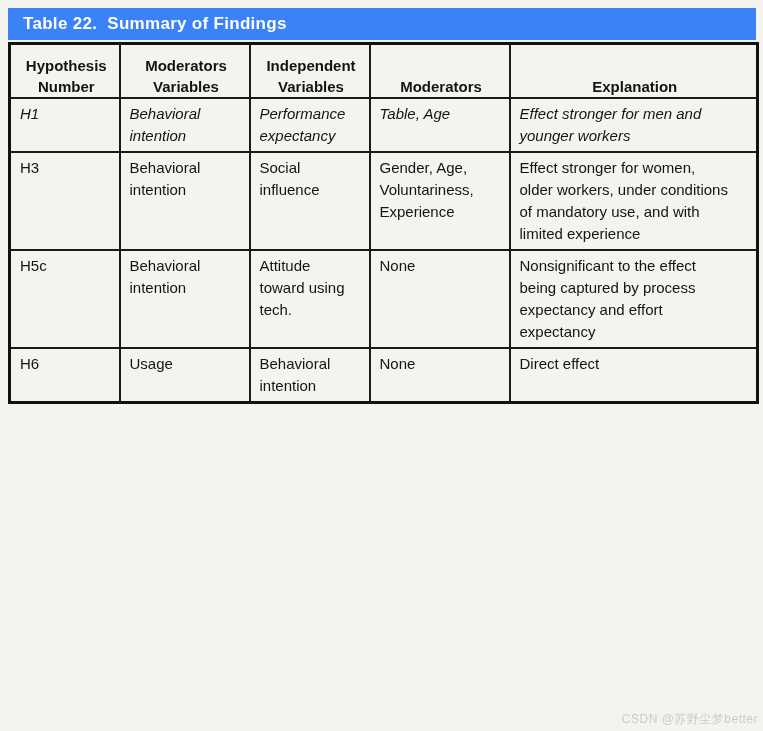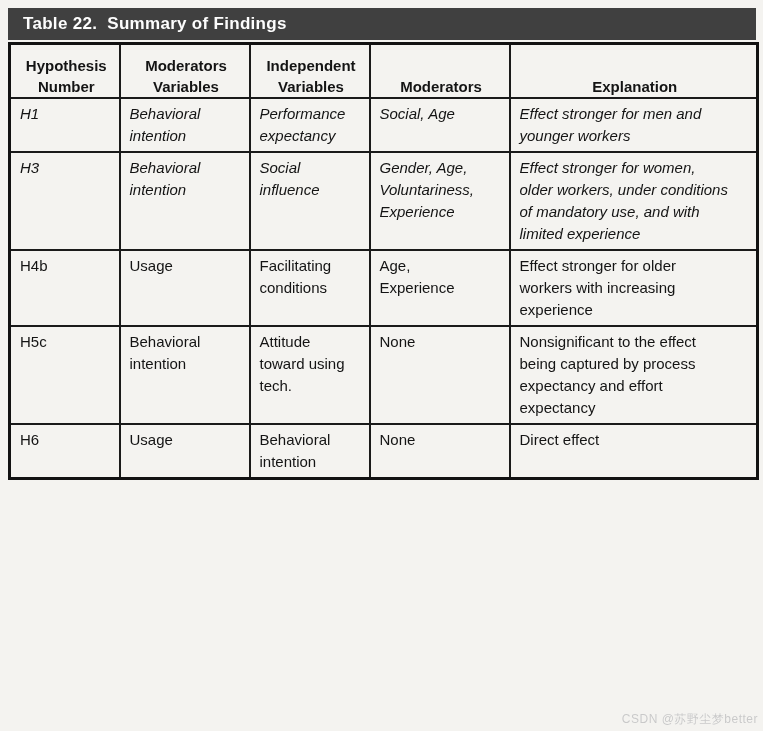--- a/index.html
+++ b/index.html
@@ -16,21 +16,21 @@
     position: relative;
     width: 763px;
     height: 731px;
     box-sizing: border-box;
     padding: 8px 7px 0 8px;
   }
   .title-bar {
     box-sizing: border-box;
     width: 748px;
     height: 32px;
-    background: #404040;
+    background: #3b82f6;
     color: #fdfdfd;
     font-size: 17px;
     font-weight: bold;
     letter-spacing: 0.3px;
     line-height: 32px;
     padding-left: 15px;
     white-space: pre;
     margin-bottom: 2px;
   }
   table.findings {
@@ -99,53 +99,42 @@
         <th>Moderators</th>
         <th>Explanation</th>
       </tr>
 
       <tr style="height:50px;font-style:italic;">
         <td>H1</td>
         <td>Behavioral
 intention</td>
         <td>Performance
 expectancy</td>
-        <td>Social, Age</td>
+        <td>Table, Age</td>
         <td>Effect stronger for men and
 younger workers</td>
       </tr>
 
 
-      <tr style="height:92px;font-style:italic;">
+      <tr style="height:92px;">
         <td>H3</td>
         <td>Behavioral
 intention</td>
         <td>Social
 influence</td>
         <td>Gender, Age,
 Voluntariness,
 Experience</td>
         <td>Effect stronger for women,
 older workers, under conditions
 of mandatory use, and with
 limited experience</td>
       </tr>
 
 
-      <tr style="height:70px;">
-        <td>H4b</td>
-        <td>Usage</td>
-        <td>Facilitating
-conditions</td>
-        <td>Age,
-Experience</td>
-        <td>Effect stronger for older
-workers with increasing
-experience</td>
-      </tr>
 
 
 
       <tr style="height:90px;">
         <td>H5c</td>
         <td>Behavioral
 intention</td>
         <td>Attitude
 toward using
 tech.</td>

